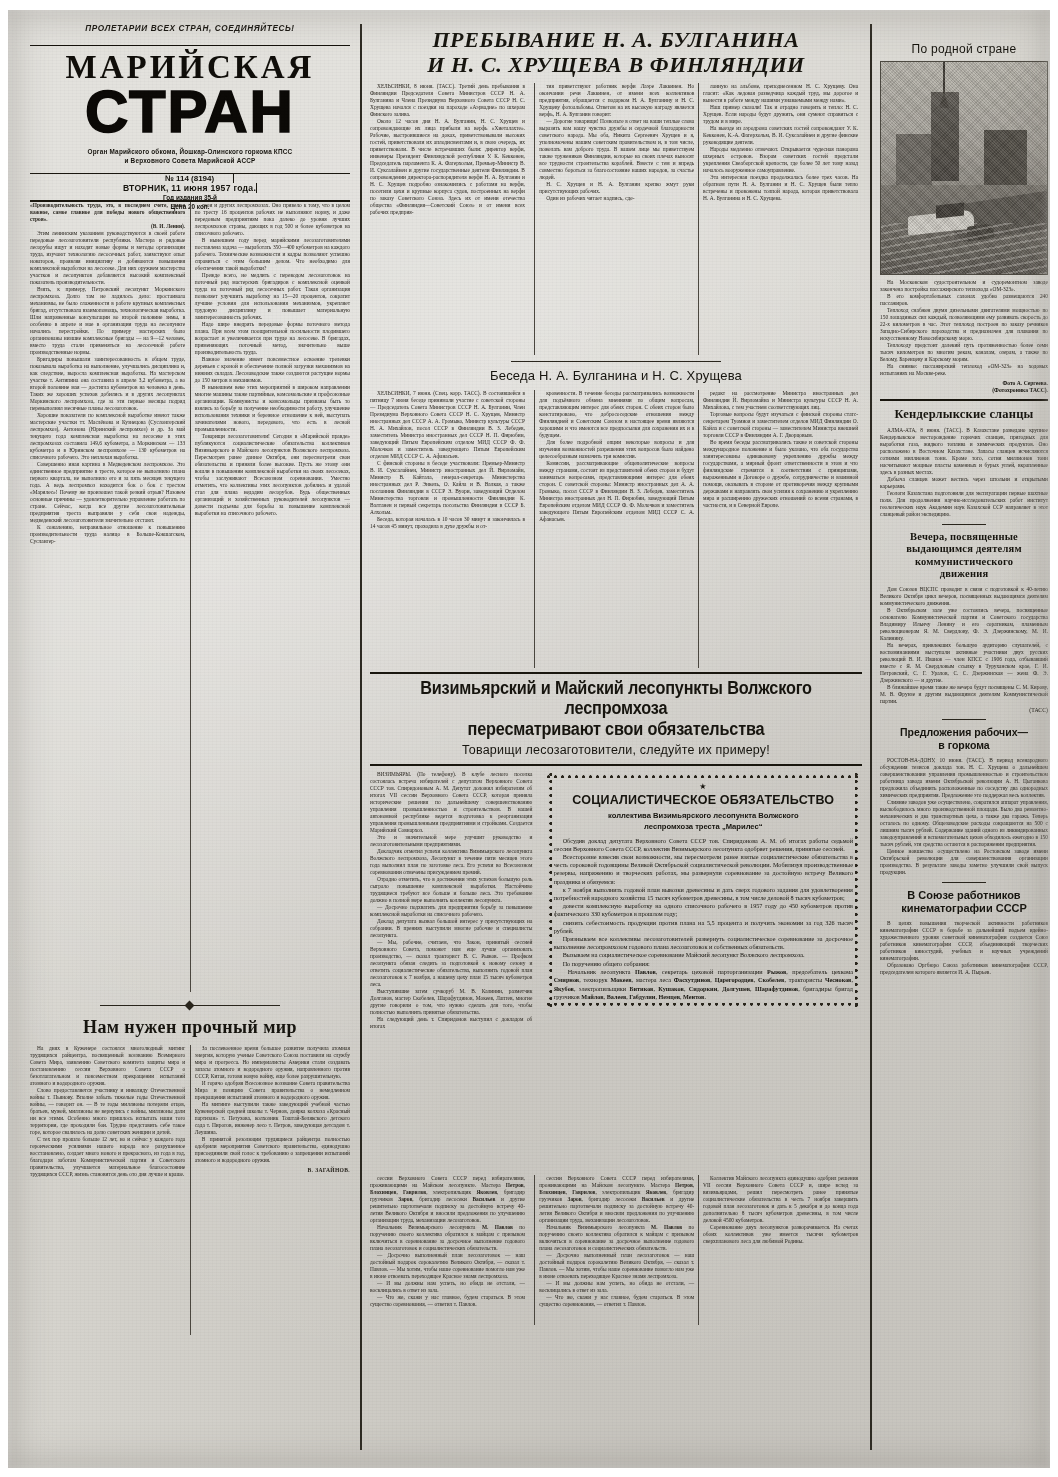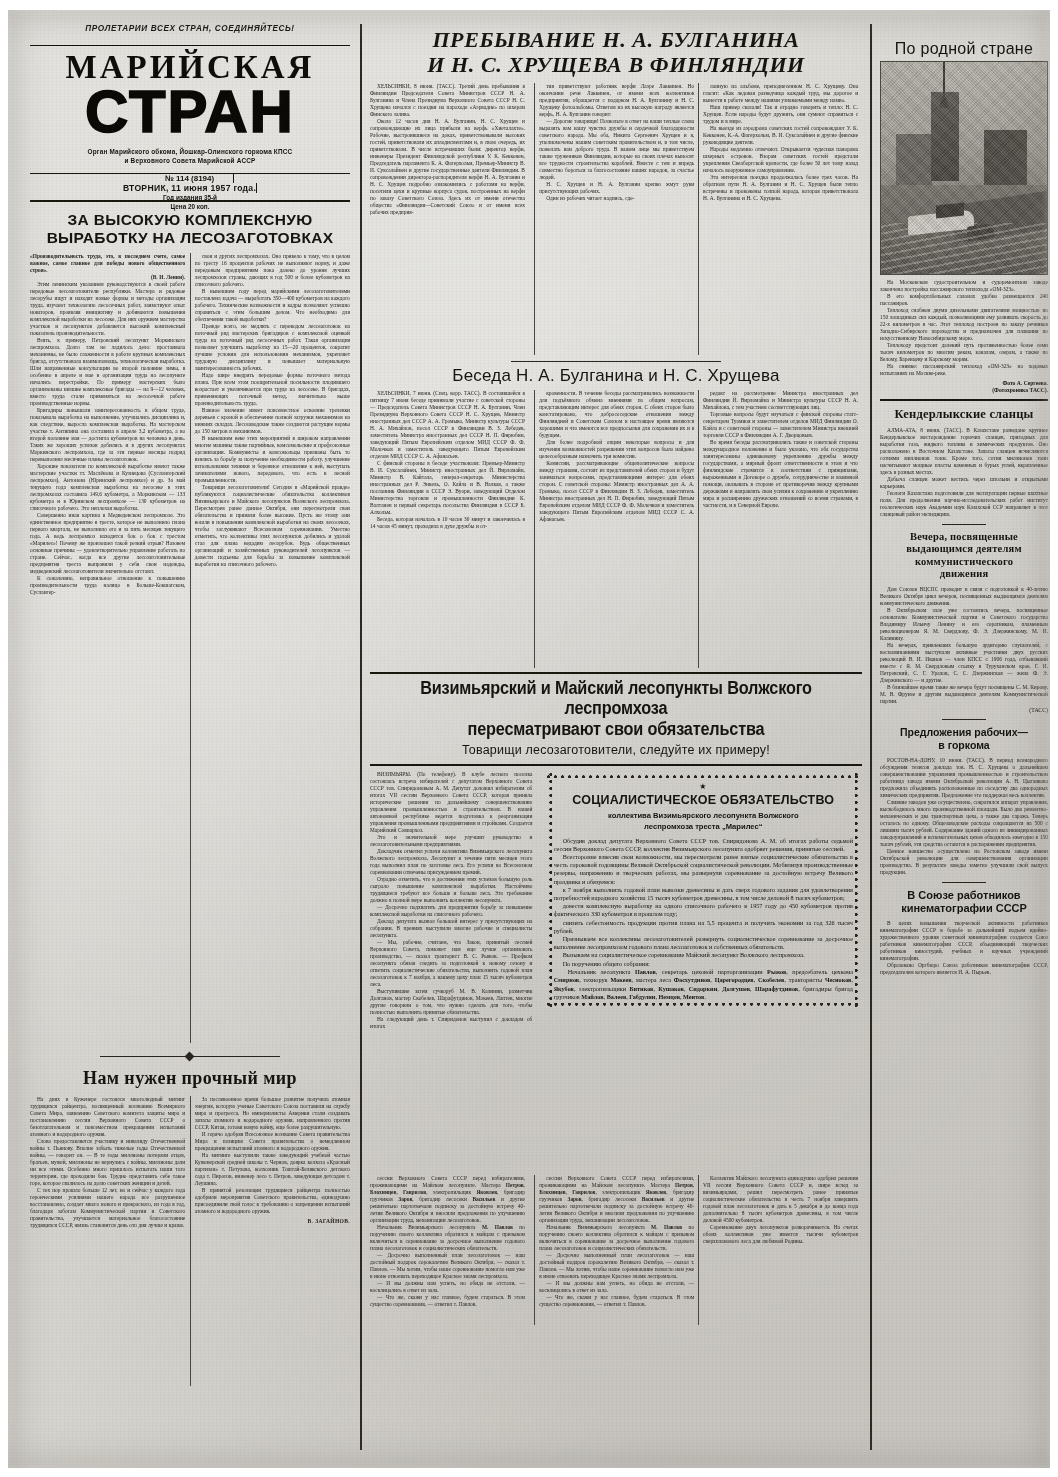--- a/index.html
+++ b/index.html
@@ -92,35 +92,35 @@
     letter-spacing:.3px;margin:9px 0 7px 0;
   }
   .hl-main{
     text-align:center;font-family:"Liberation Serif",serif;
     font-style:italic;font-weight:bold;
     font-size:22px;line-height:25px;letter-spacing:.6px;
     margin:3px 0 6px 0;
   }
   .hl-beseda{
     text-align:center;font-family:"Liberation Sans",sans-serif;
-    font-size:17px;line-height:16px;letter-spacing:.2px;margin:6px 0 6px 0;
+    font-size:13px;line-height:16px;letter-spacing:.2px;margin:6px 0 6px 0;
   }
   .hl-ultra{
     text-align:center;font-family:"Liberation Sans",sans-serif;
     font-weight:bold;font-size:17.5px;line-height:19.5px;
     letter-spacing:-.2px;margin:2px 0 2px 0;
     transform:scaleX(.93);transform-origin:center;
   }
   .hl-sub1{
     text-align:center;font-family:"Liberation Sans",sans-serif;
     font-size:12.5px;line-height:15px;margin-top:3px;letter-spacing:.2px;
   }
   .hl-r{
     text-align:center;font-family:"Liberation Sans",sans-serif;
-    font-size:16px;line-height:14px;letter-spacing:.3px;margin:5px 0 5px 0;
+    font-size:12px;line-height:14px;letter-spacing:.3px;margin:5px 0 5px 0;
   }
   .hl-r-b{
     text-align:center;font-family:"Liberation Serif",serif;font-weight:bold;
     font-size:12.5px;line-height:15px;margin:6px 0 5px 0;letter-spacing:.2px;
   }
   .hl-r-b2{
     text-align:center;font-family:"Liberation Sans",sans-serif;font-weight:bold;
     font-size:10.5px;line-height:13px;margin:6px 0 5px 0;
   }
   .hl-mir{
@@ -234,24 +234,20 @@
 
     <div class="issuebar" style="margin-top:8px;">
       <div class="cell ib-no">№ 114 (8194)</div>
       <div class="cell ib-date">ВТОРНИК, 11 июня 1957 года.</div>
       <div class="cell ib-year">
         <span>Год издания 35-й</span>
         <span>Цена 20 коп.</span>
       </div>
     </div>
 
-    <div class="hl-left">
-      <div>ЗА ВЫСОКУЮ КОМПЛЕКСНУЮ</div>
-      <div>ВЫРАБОТКУ НА ЛЕСОЗАГОТОВКАХ</div>
-    </div>
 
     <div style="position:relative;height:790px;">
       <div class="vert-rule" style="left:50%;"></div>
       <div style="position:absolute;left:0;top:0;width:48.5%;" class="body-txt">
         <p class="ni" style="font-weight:bold;">«Производительность труда, это, в последнем счете, самое важное, самое главное для победы нового общественного строя».</p>
         <p class="ni" style="font-weight:bold;text-align:right;">(В. И. Ленин).</p>
         <div>
             <p>Этим ленинским указанием руководствуются в своей работе передовые лесозаготовители республики. Мастера и рядовые лесорубы ищут и находят новые формы и методы организации труда, изучают технологию лесосечных работ, заимствуют опыт новаторов, проявляя инициативу и добиваются повышения комплексной выработки на лесосеке. Для них оружием мастерства участков и лесопунктов добавляется высокий комплексный показатель производительности.</p>
             <p>Взять, к примеру, Петровский лесопункт Моркинского леспромхоза. Долго там не ладилось дело: простаивала механизмы, не было слаженности в работе крупных комплексных бригад, отсутствовала взаимопомощь, технологическая выработка. Шли напряженные консультации во второй половине зимы, в особенно в апреле и мае в организации труда на лесопункте начались перестройки. По примеру мастерских было организованы низшие комплексные бригады — на 9—12 человек, вместо труда стали применяться на лесосечной работе производственные нормы.</p>
             <p>Бригадиры повышали заинтересованность в общем труде, показывала выработка на выполнение, улучшались дисциплина и, как следствие, выросла комплексная выработка. На мастерском участке т. Антипина она составила в апреле 3,2 кубометра, а во второй половине мая — достигла кубометров на человека в день. Таких же хороших успехов добились и в других лесопунктах Моркинского леспромхоза, где за эти первые месяцы подряд перевыполнял месячные планы лесозаготовок.</p>

